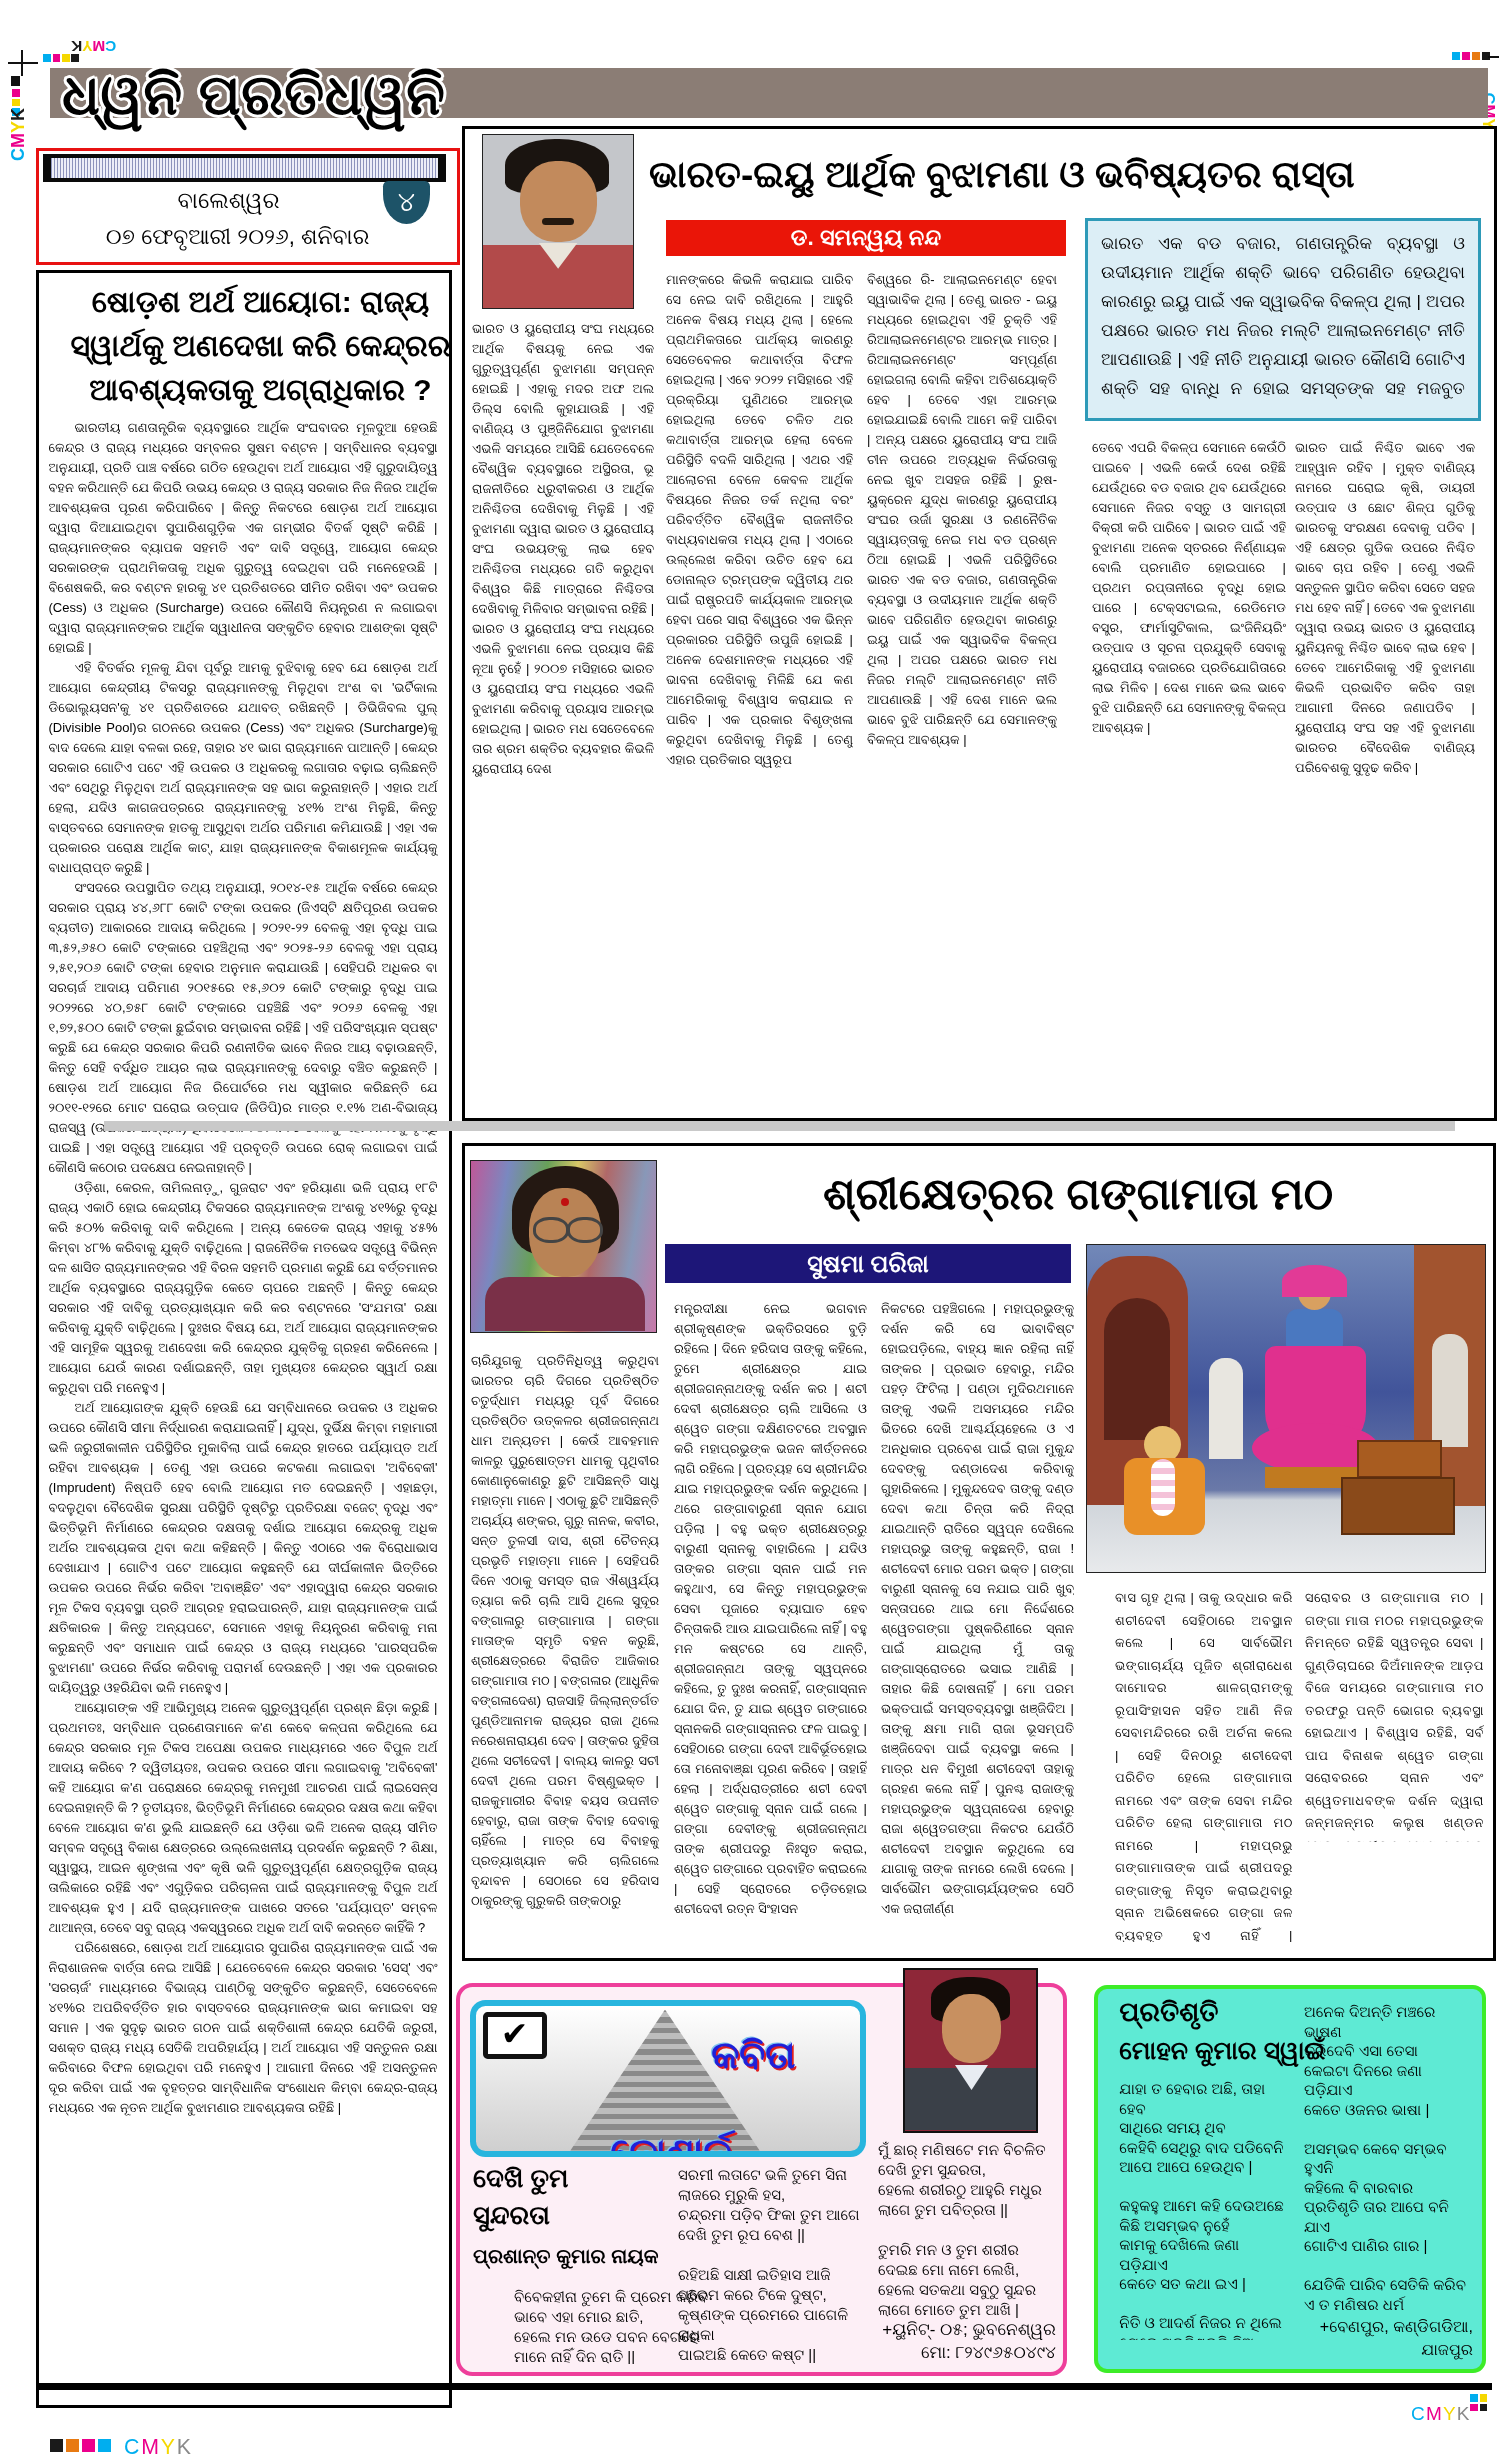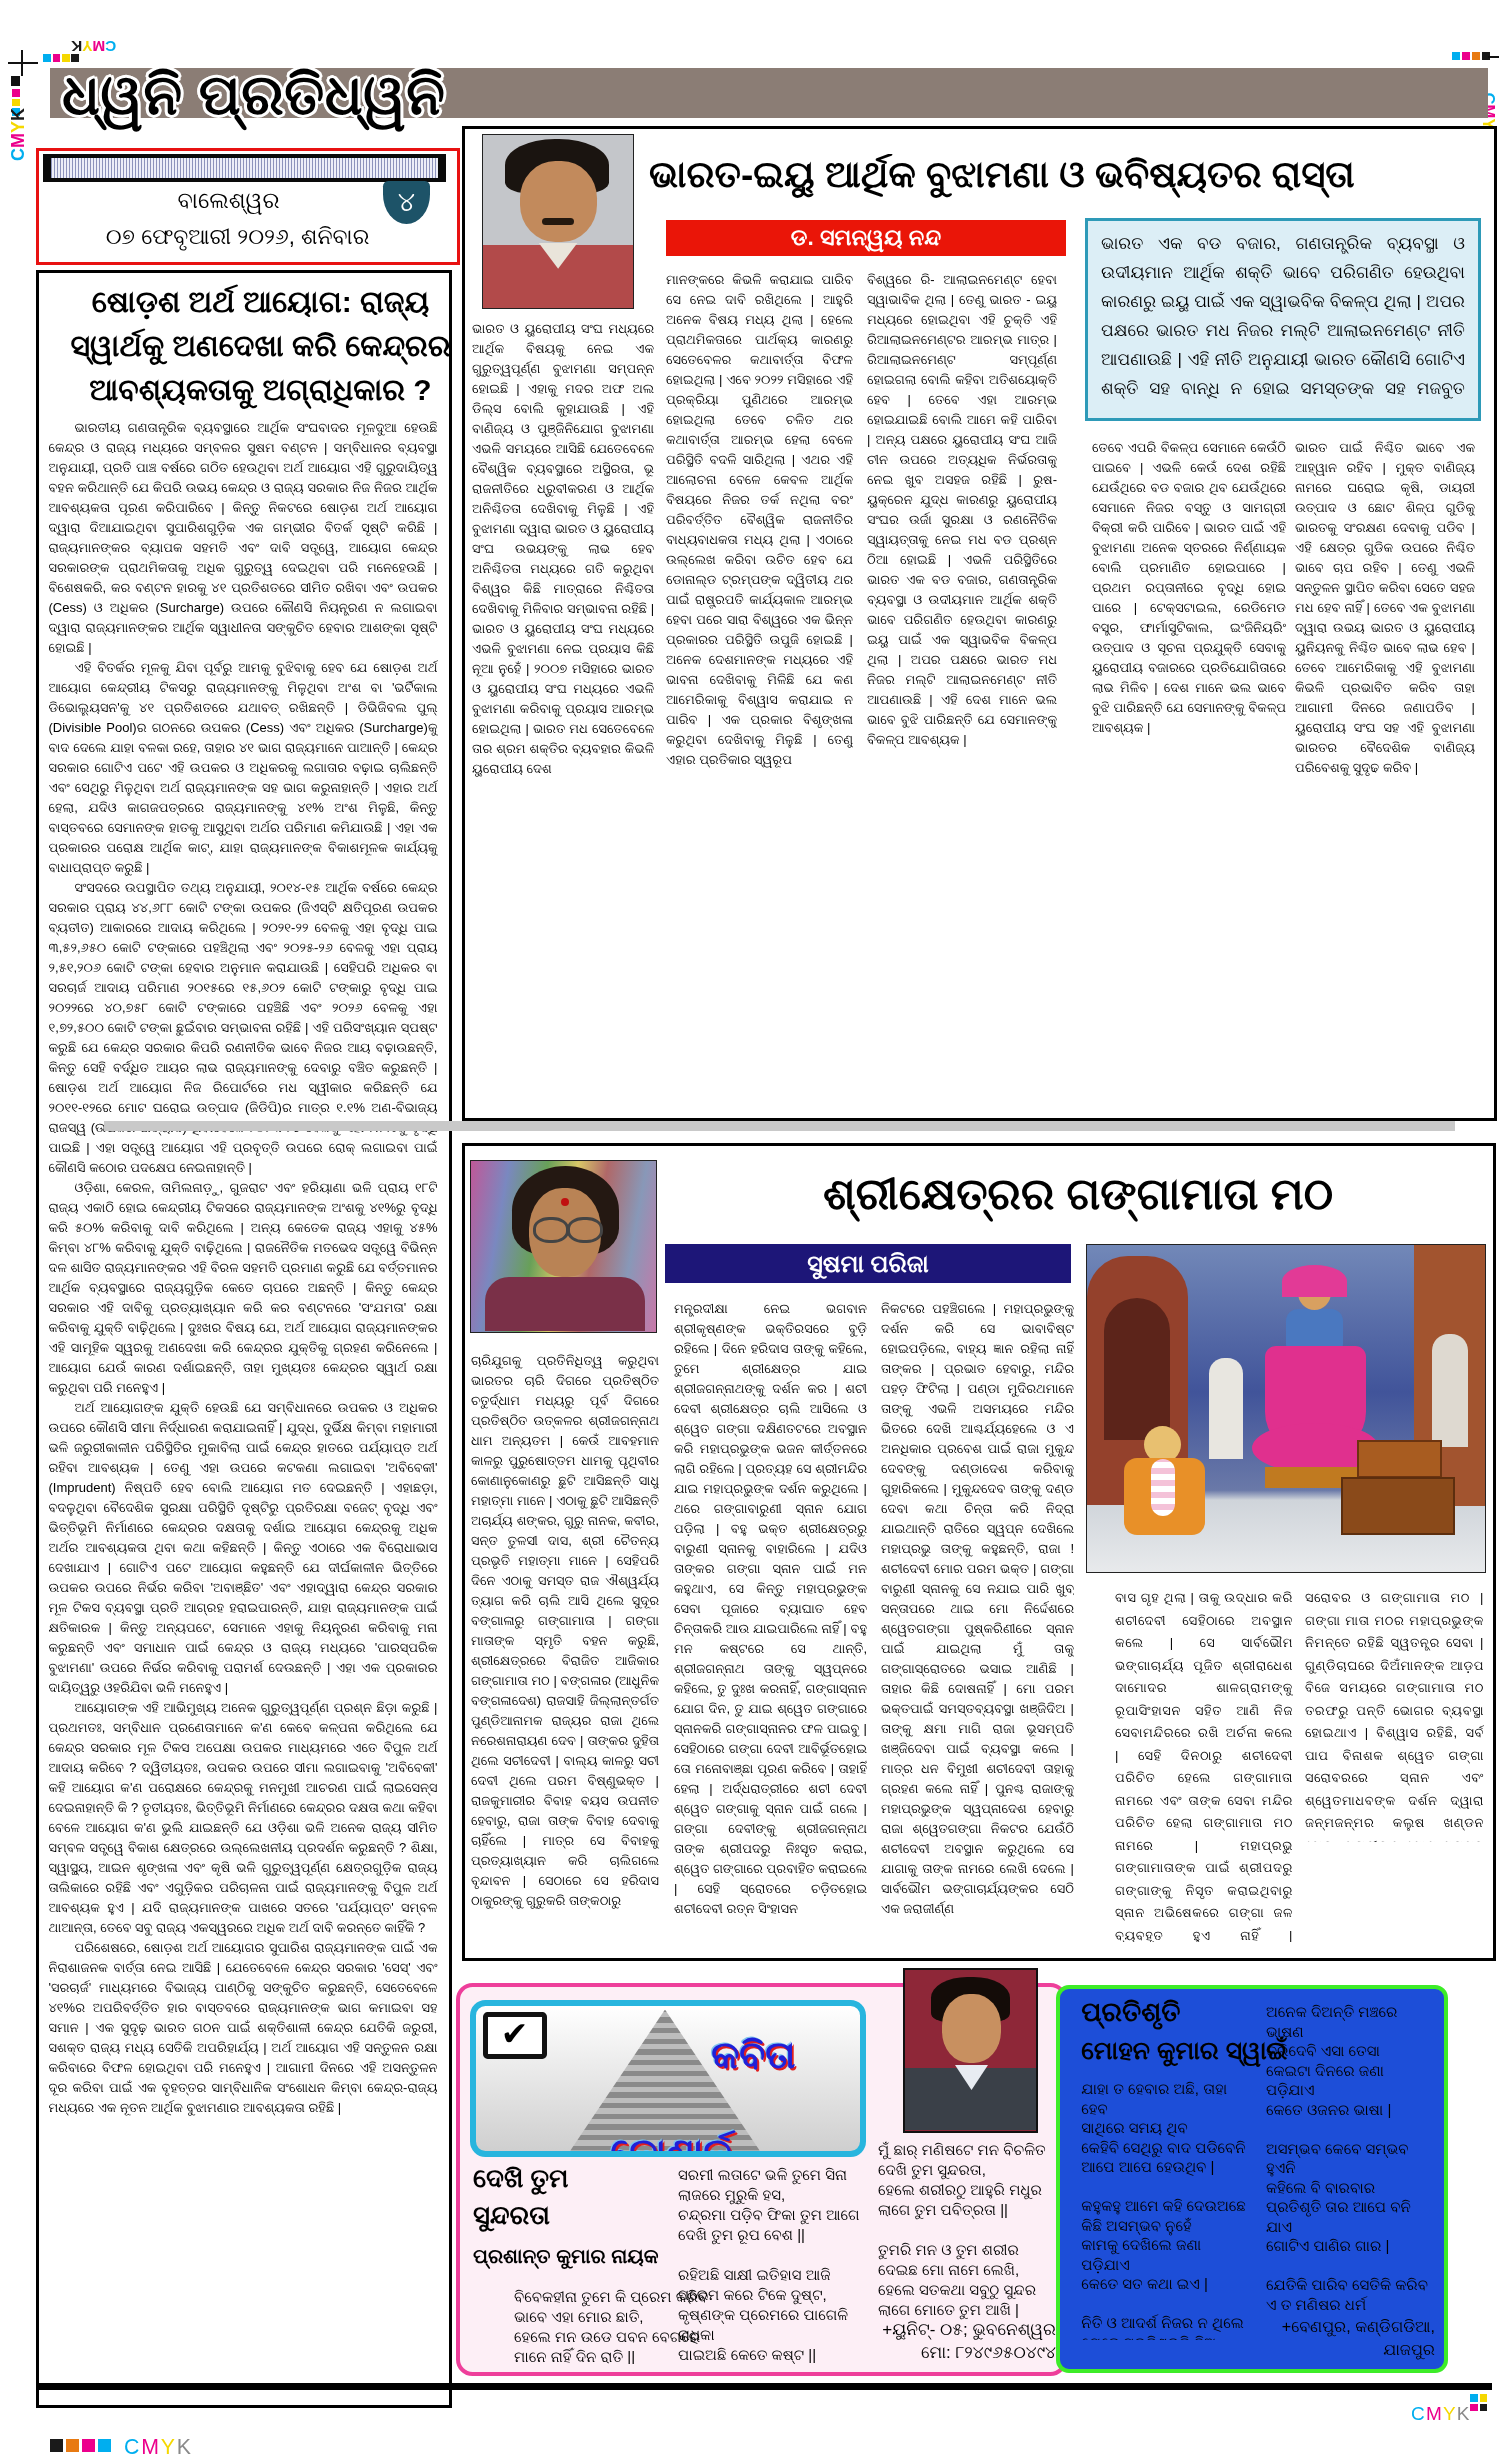--- a/index.html
+++ b/index.html
@@ -191,21 +191,21 @@
 ମୋ: ୮୨୪୯୬୫୦୪୯୪</div>
 </div>
 
 <div class="abs" style="left:903px;top:1968px;width:131px;height:161px;background:#8e2738;border:2.4px solid #111;overflow:hidden;z-index:5;">
   <div class="abs" style="left:26px;top:7.1px;width:79px;height:45px;background:#140c08;border-radius:46% 46% 20% 20%;"></div>
   <div class="abs" style="left:37px;top:24px;width:59px;height:69px;background:#c89060;border-radius:46%;"></div>
   <div class="abs" style="left:0;top:98px;width:131px;height:62px;background:#3a4048;"></div>
   <div class="abs" style="left:50px;top:95px;width:33px;height:25px;background:#e8ecf2;clip-path:polygon(0 0,100% 0,50% 100%);"></div>
 </div>
 
-<div class="abs" style="left:1056px;top:1985px;width:384px;height:380px;border:4.1px solid #3dec28;border-radius:13px;background:#1d4ed8;">
+<div class="abs" style="left:1094px;top:1985px;width:384px;height:380px;border:4.1px solid #3dec28;border-radius:13px;background:#5eead4;">
   <div class="abs" style="left:21.3px;top:8.3px;font-size:27px;font-weight:bold;">ପ୍ରତିଶୃତି</div>
   <div class="abs" style="left:21.3px;top:47px;font-size:25px;font-weight:bold;">ମୋହନ କୁମାର ସ୍ୱାଇଁ</div>
   <div class="abs pre" style="left:206px;top:13px;width:168px;height:313px;font-size:15px;line-height:19.5px;overflow:hidden;">ଅନେକ ଦିଅନ୍ତି ମଞ୍ଚରେ ଭାଷଣ
 କରିଦେବି ଏସା ତେସା
 କେଇଟା ଦିନରେ ଜଣା ପଡ଼ିଯାଏ
 କେତେ ଓଜନର ଭାଷା |
 
 ଅସମ୍ଭବ କେବେ ସମ୍ଭବ ହୁଏନି
 କହିଲେ ବି ବାରବାର
 ପ୍ରତିଶୃତି ତାର ଆପେ ବନି ଯାଏ

